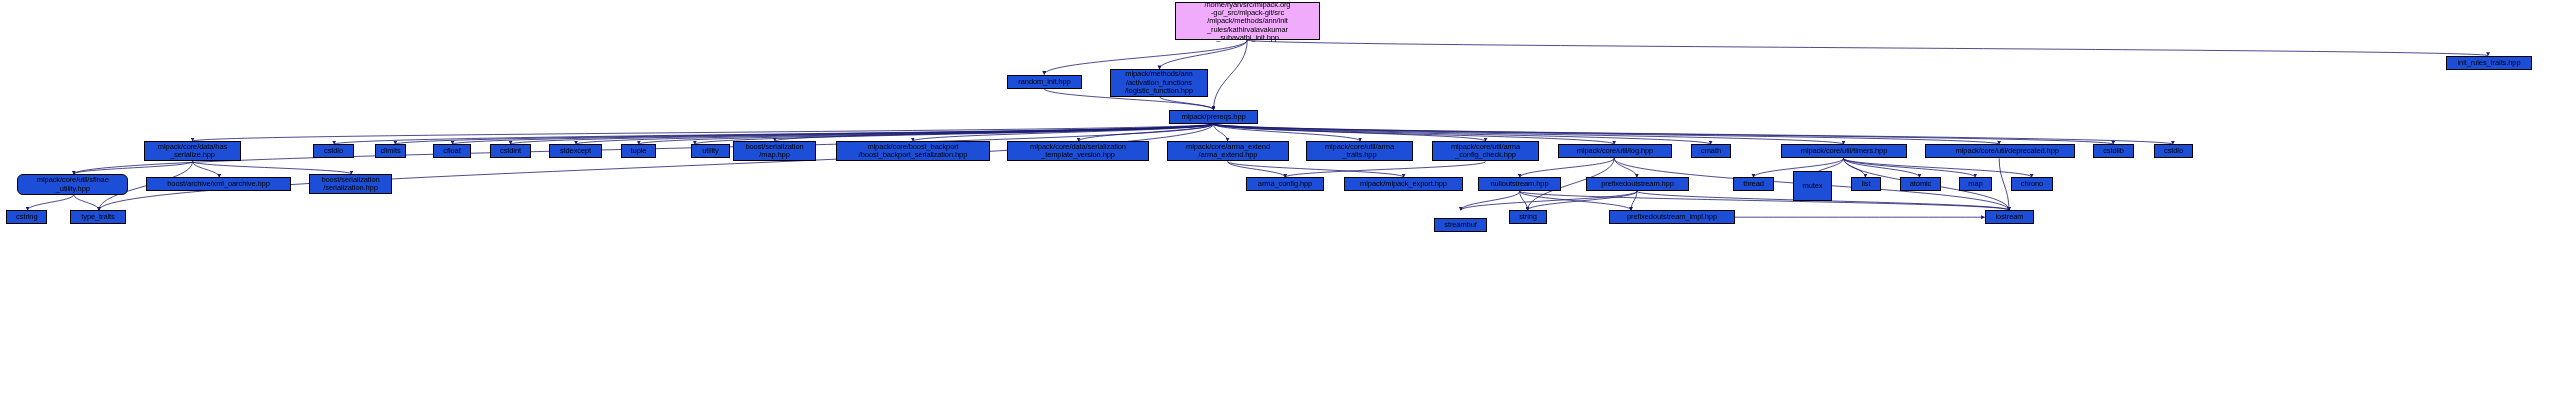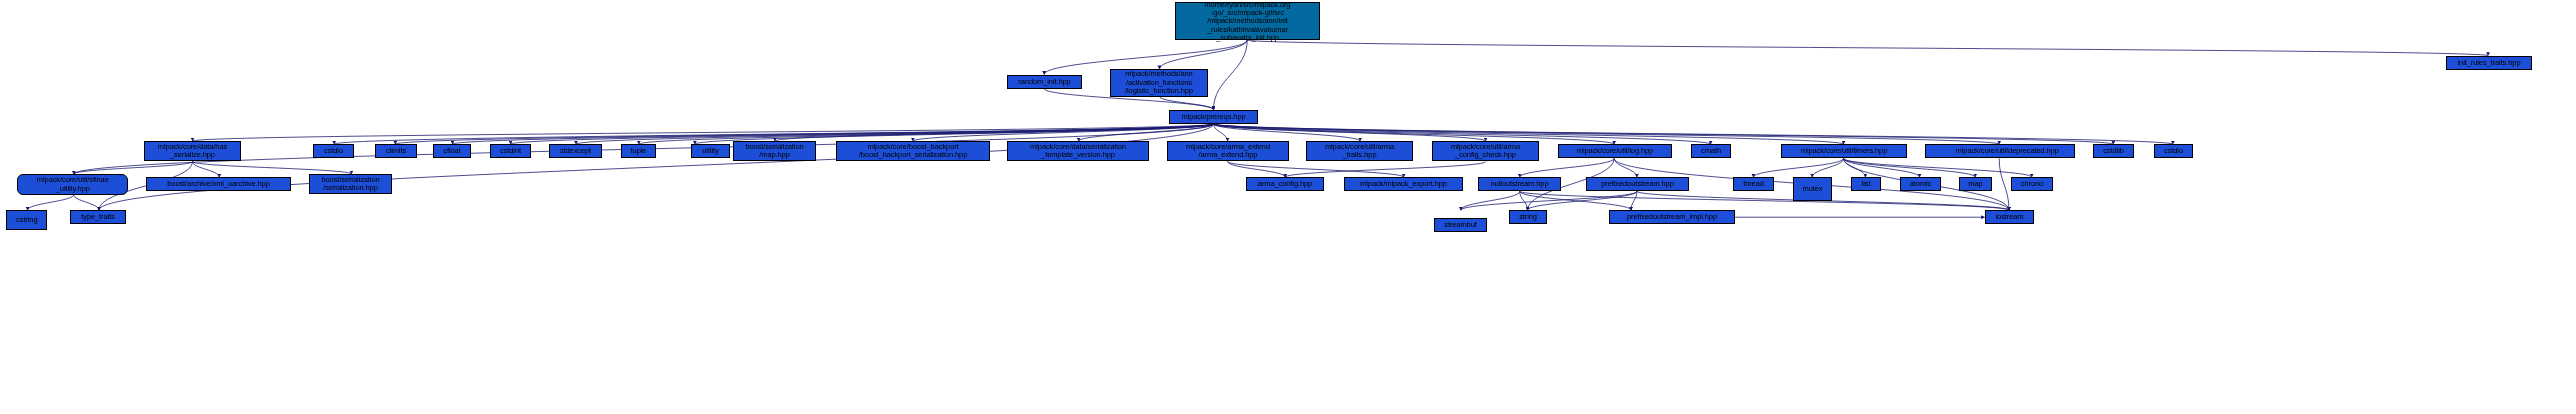--- a/index.html
+++ b/index.html
@@ -33,21 +33,21 @@
     line-height: 8.2px;
     text-align: center;
     display: flex;
     align-items: center;
     justify-content: center;
     white-space: pre-line;
     padding: 0.8px 1.6px;
     letter-spacing: -0.1px;
   }
   .node.root {
-    background: #0369a1;
+    background: #f0abfc;
   }
 </style>
 </head>
 <body>
 
 <div id="canvas">
   <svg class="edges" id="edge-svg" viewBox="0 0 3283 528">
       <defs>
         <marker id="arrow" viewBox="0 0 10 10" refX="9" refY="5" markerWidth="5" markerHeight="5" orient="auto-start-reverse">
           <path d="M 0 0 L 10 5 L 0 10 z" fill="#191970"></path>
@@ -120,21 +120,21 @@
 _subavathi_init.hpp</div>
       <div class="node" style="left: 2446px; top: 56px; width: 86px; height: 14px;">init_rules_traits.hpp</div>
       <div class="node" style="left: 1007px; top: 75px; width: 75px; height: 14px;">random_init.hpp</div>
       <div class="node" style="left: 1110px; top: 69px; width: 98px; height: 27.5px;">mlpack/methods/ann
 /activation_functions
 /logistic_function.hpp</div>
       <div class="node" style="left: 1169px; top: 110px; width: 89px; height: 14px;">mlpack/prereqs.hpp</div>
       <div class="node" style="left: 144px; top: 141px; width: 97px; height: 20.4px;">mlpack/core/data/has
 _serialize.hpp</div>
       <div class="node" style="left: 313px; top: 144px; width: 41px; height: 14px;">cstdio</div>
-      <div class="node" style="left: 375px; top: 144px; width: 42px; height: 14px;">climits</div>
+      <div class="node" style="left: 375px; top: 144px; width: 31px; height: 14px;">climits</div>
       <div class="node" style="left: 433px; top: 144px; width: 38px; height: 14px;">cfloat</div>
       <div class="node" style="left: 490px; top: 144px; width: 41px; height: 14px;">cstdint</div>
       <div class="node" style="left: 549px; top: 144px; width: 53px; height: 14px;">stdexcept</div>
       <div class="node" style="left: 621px; top: 144px; width: 35px; height: 14px;">tuple</div>
       <div class="node" style="left: 675px; top: 144px; width: 39px; height: 14px; margin-left: 16px;">utility</div>
       <div class="node" style="left: 733px; top: 141px; width: 83px; height: 20.4px;">boost/serialization
 /map.hpp</div>
       <div class="node" style="left: 836px; top: 141px; width: 154px; height: 20.4px;">mlpack/core/boost_backport
 /boost_backport_serialization.hpp</div>
       <div class="node" style="left: 1007px; top: 141px; width: 142px; height: 20.4px;">mlpack/core/data/serialization
@@ -154,26 +154,26 @@
       <div class="node" style="left: 17.3px; top: 174px; width: 111px; height: 21px; border-radius: 6px;">mlpack/core/util/sfinae
 _utility.hpp</div>
       <div class="node" style="left: 146px; top: 177px; width: 145px; height: 14px;">boost/archive/xml_oarchive.hpp</div>
       <div class="node" style="left: 309px; top: 174px; width: 83px; height: 20.4px;">boost/serialization
 /serialization.hpp</div>
       <div class="node" style="left: 1246px; top: 177px; width: 78px; height: 14px;">arma_config.hpp</div>
       <div class="node" style="left: 1344px; top: 177px; width: 119px; height: 14px;">mlpack/mlpack_export.hpp</div>
       <div class="node" style="left: 1478px; top: 177px; width: 83px; height: 14px;">nulloutstream.hpp</div>
       <div class="node" style="left: 1586px; top: 177px; width: 103px; height: 14px;">prefixedoutstream.hpp</div>
       <div class="node" style="left: 1733px; top: 177px; width: 41px; height: 14px;">thread</div>
-      <div class="node" style="left: 1793px; top: 177px; width: 39px; height: 24px;">mutex</div>
+      <div class="node" style="left: 1793px; top: 171px; width: 39px; height: 30px;">mutex</div>
       <div class="node" style="left: 1851px; top: 177px; width: 30px; height: 14px;">list</div>
       <div class="node" style="left: 1900px; top: 177px; width: 41px; height: 14px;">atomic</div>
       <div class="node" style="left: 1959px; top: 177px; width: 33px; height: 14px;">map</div>
       <div class="node" style="left: 2011px; top: 177px; width: 42px; height: 14px;">chrono</div>
-      <div class="node" style="left: 6.3px; top: 210px; width: 41px; height: 20px;">cstring</div>
+      <div class="node" style="left: 6.3px; top: 210px; width: 41px; height: 14px;">cstring</div>
       <div class="node" style="left: 70px; top: 210px; width: 56px; height: 14px;">type_traits</div>
       <div class="node" style="left: 1434px; top: 210px; width: 53px; height: 14px; margin-top: 8px;">streambuf</div>
       <div class="node" style="left: 1509px; top: 210px; width: 38px; height: 14px;">string</div>
       <div class="node" style="left: 1569px; top: 210px; width: 126px; height: 14px; margin-left: 40px;">prefixedoutstream_impl.hpp</div>
       <div class="node" style="left: 1985px; top: 210px; width: 49px; height: 14px;">iostream</div>
     </div>
 </div>
 
 
 </body></html>

